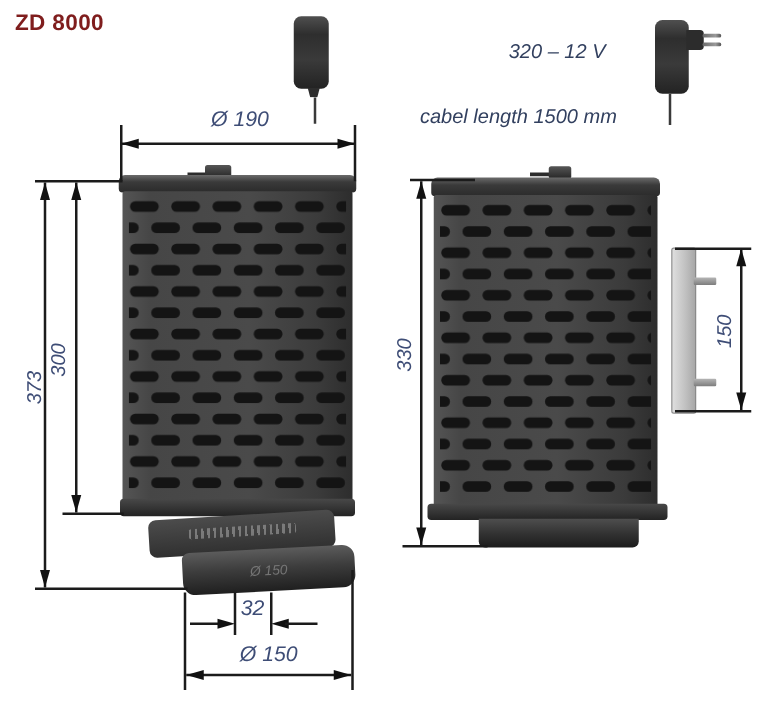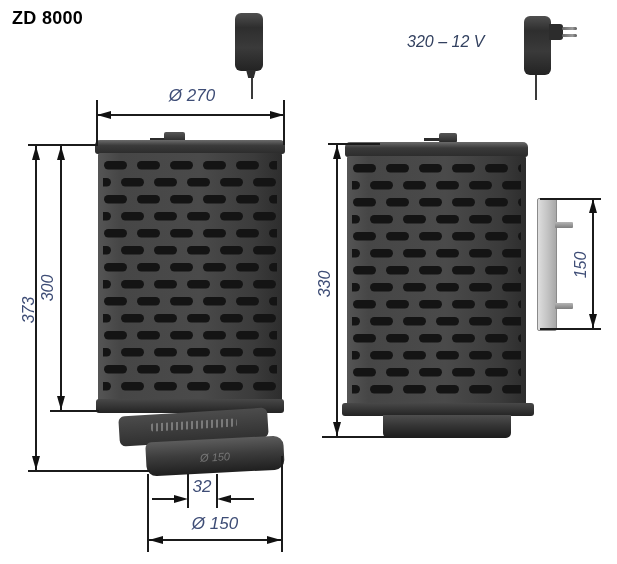--- a/index.html
+++ b/index.html
@@ -10,21 +10,21 @@
   
   .hl{position:absolute;height:1.5px;background:#1b1b1b;}
   .vl{position:absolute;width:1.5px;background:#1b1b1b;}
   
   .ar{position:absolute;width:0;height:0;}
   .ar.up{border-left:4px solid transparent;border-right:4px solid transparent;border-bottom:14px solid #111;}
   .ar.down{border-left:4px solid transparent;border-right:4px solid transparent;border-top:14px solid #111;}
   .ar.left{border-top:4px solid transparent;border-bottom:4px solid transparent;border-right:14px solid #111;}
   .ar.right{border-top:4px solid transparent;border-bottom:4px solid transparent;border-left:14px solid #111;}
   
-  .title{position:absolute;font-size:18px;font-weight:bold;color:#000000;letter-spacing:.3px;}
+  .title{position:absolute;font-size:18px;font-weight:bold;color:#7f1d1d;letter-spacing:.3px;}
   .dim{position:absolute;font-style:italic;font-size:17px;color:#3e4d76;text-align:center;white-space:nowrap;}
   .dim.rot{transform:rotate(-90deg);font-size:16px;}
   .note{position:absolute;font-style:italic;font-size:16px;color:#32405f;white-space:nowrap;}
   
   .lid{position:absolute;border-radius:5px 5px 3px 3px;
        background:linear-gradient(180deg,#6b6b6b 0%,#3a3a3a 40%,#2b2b2b 100%);}
   .body{position:absolute;border-radius:2px;
        background:linear-gradient(90deg,#555 0%,#464646 12%,#4a4a4a 55%,#3b3b3b 85%,#2d2d2d 100%);}
   .rim{position:absolute;border-radius:3px;
        background:linear-gradient(180deg,#484848 0%,#232323 100%);}
@@ -63,20 +63,21 @@
 
   <div>
     <div class="adapter-body" style="left:524px;top:16px;width:27px;height:59px;"></div>
     <div class="plug-block" style="left:549px;top:24px;width:14px;height:16px;"></div>
     <div class="plug-pin" style="left:562px;top:27px;width:15px;"></div>
     <div class="plug-pin" style="left:562px;top:34px;width:15px;"></div>
     <div class="cable" style="left:535px;top:75px;height:25px;"></div>
   </div>
 
   <div class="note" style="left:407px;top:33px;">320 – 12 V</div>
+  <div class="note" style="left:336px;top:85px;">cabel length 1500 mm</div>
 
   <div>
     <div class="knob-rod" style="left:150px;top:138px;width:16px;height:3px;"></div>
     <div class="knob-block" style="left:164px;top:132px;width:21px;height:10px;"></div>
     <div class="lid" style="left:95px;top:140px;width:190px;height:14px;"></div>
     <div class="body" style="left:98px;top:153px;width:184px;height:250px;">
       <svg width="174" height="240" style="margin:5px;">
         <defs>
           <pattern id="slotsL" width="33" height="34" patternUnits="userSpaceOnUse">
             <rect x="1" y="3" width="23" height="8.5" rx="4.2" fill="#141414"></rect>
@@ -90,21 +91,21 @@
     <div class="rim" style="left:96px;top:399px;width:188px;height:14px;"></div>
     <div class="collar" style="left:119px;top:412px;width:149px;height:30px;transform:rotate(-3.5deg);">
       <div class="logo-smudge" style="left:32px;top:9px;width:86px;"></div>
     </div>
     <div class="base" style="left:146px;top:439px;width:138px;height:34px;transform:rotate(-3deg);">
       <div class="base-mark" style="left:44px;top:12px;width:50px;">Ø 150</div>
     </div>
   </div>
 
   <div>
-    <div class="dim" style="left:150px;top:86px;width:84px;">Ø 270</div>
+    <div class="dim" style="left:150px;top:86px;width:84px;">Ø 190</div>
     <div class="vl" style="left:96px;top:100px;height:45px;"></div>
     <div class="vl" style="left:283px;top:100px;height:45px;"></div>
     <div class="hl" style="left:97px;top:114px;width:187px;"></div>
     <div class="ar left" style="left:97px;top:111px;"></div>
     <div class="ar right" style="left:270px;top:111px;"></div>
   </div>
 
   <div>
     <div class="hl" style="left:28px;top:144px;width:70px;"></div>
     <div class="vl" style="left:35px;top:146px;height:324px;"></div>

